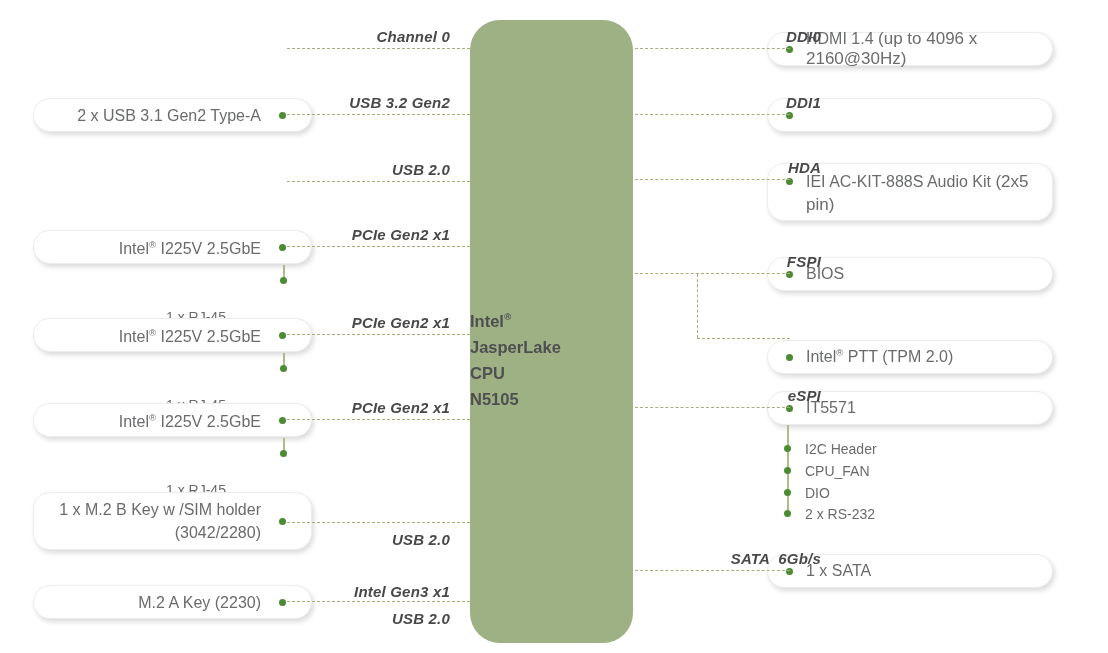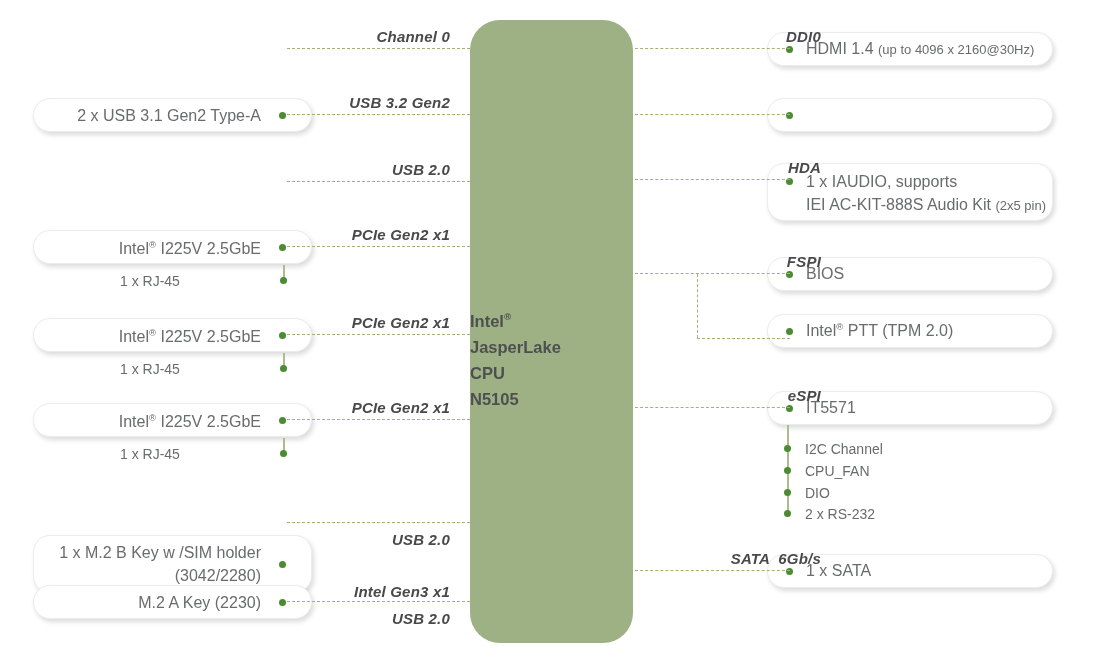--- a/index.html
+++ b/index.html
@@ -13,45 +13,45 @@
   .cpu-title{position:absolute;left:0;top:284px;width:100%;text-align:left;
        font-weight:bold;font-size:16.5px;color:#4E4F50;line-height:26px;}
   
   .lbox,.rbox{
     position:absolute;background:#ffffff;border:1px solid #ececec;border-radius:17px;
     box-shadow:2px 3px 5px rgba(0,0,0,.14);box-sizing:border-box;height:34px;
     font-size:16px;color:#6A6B6D;z-index:1;
   }
   .lbox{left:33px;width:279px;display:flex;align-items:center;justify-content:flex-end;padding-right:50px;}
   .lbox .btext{white-space:pre-line;text-align:right;line-height:23px;}
-  .lbox.two{height:58px;margin-top:43px;}
+  .lbox.two{height:58px;}
   .rbox{left:767px;width:286px;display:flex;align-items:center;padding-left:38px;}
   .rbox.two{height:58px;display:block;padding-top:6px;line-height:23px;}
   
   .dot,.adot{width:7px;height:7px;border-radius:50%;background:#4C8B31;z-index:3;}
   .lbox .dot{position:absolute;right:25px;top:50%;margin-top:-3.5px;}
   .rbox .dot{position:absolute;left:18px;top:50%;margin-top:-3.5px;}
   .rbox.two .dot{top:14px;margin-top:0;}
   .adot{position:absolute;}
   
   .hline{position:absolute;border-top:1.5px dashed #A4B077;z-index:2;}
   .hl-l{left:287px;width:183px;}
   .hl-r{left:635px;width:155px;}
   .vdash{position:absolute;border-left:1.5px dashed #A4B077;z-index:2;}
   .vsolid{position:absolute;width:1.5px;background:#AEBC8C;z-index:2;}
   
   .buslabel{position:absolute;font-weight:bold;font-size:15px;color:#49494B;
             height:22px;line-height:22px;z-index:2;letter-spacing:.2px;font-style:italic;}
   .llabel{left:275px;width:175px;text-align:right;}
   .rlabel{left:651px;width:170px;text-align:right;}
   
-  .sublabel{position:absolute;left:120px;width:168px;text-align:left;
-            font-size:14px;color:#6A6B6D;height:20px;line-height:20px;}
+  .sublabel{position:absolute;left:112px;width:168px;text-align:center;
+            font-size:14px;color:#6A6B6D;height:20px;line-height:20px;margin-top:36px;}
   .subitem{position:absolute;left:805px;font-size:14px;color:#6A6B6D;height:20px;line-height:20px;}
-  .small{font-size:13px;margin-top:28px;}
+  .small{font-size:17px;margin-top:28px;}
   sup{font-size:60%;}
 </style>
 </head>
 <body>
 
 <div class="canvas">
 
   <div class="cpu">
     <div class="cpu-title">
       <div>Intel<sup>®</sup></div>
@@ -121,55 +121,55 @@
   <div class="buslabel llabel" style="top:608px">USB 2.0</div>
 
   <div class="hline hl-r" style="top:48px"></div>
   <div class="buslabel rlabel" style="top:26px">DDI0</div>
   <div class="rbox" style="top:32px">
     <span class="dot"></span>
     <span class="btext"><span>HDMI 1.4</span> <span class="small">(up to 4096 x 2160@30Hz)</span></span>
   </div>
 
   <div class="hline hl-r" style="top:114px"></div>
+  <div class="buslabel rlabel" style="top:92px">DDI1</div>
   <div class="rbox" style="top:98px">
     <span class="dot"></span>
   </div>
 
   <div class="hline hl-r" style="top:179px"></div>
   <div class="buslabel rlabel" style="top:157px">HDA</div>
   <div class="rbox two" style="top:163px">
     <span class="dot"></span>
-    <div>1 x IAUDIO, supports</div>
     <div><span>IEI AC-KIT-888S Audio Kit</span> <span class="small">(2x5 pin)</span></div>
   </div>
 
   <div class="hline hl-r" style="top:273px"></div>
   <div class="buslabel rlabel" style="top:251px">FSPI</div>
   <div class="rbox" style="top:257px">
     <span class="dot"></span>
     <span class="btext">BIOS</span>
   </div>
 
   <div class="vdash" style="left:697px;top:274px;height:64px"></div>
   <div class="hline" style="left:697px;top:338px;width:93px"></div>
-  <div class="rbox" style="top:314px">
+  <div class="rbox" style="top:340px">
     <span class="dot"></span>
     <span class="btext">Intel<sup>®</sup> PTT (TPM 2.0)</span>
   </div>
 
   <div class="hline hl-r" style="top:407px"></div>
   <div class="buslabel rlabel" style="top:385px">eSPI</div>
   <div class="rbox" style="top:391px">
     <span class="dot"></span>
     <span class="btext">IT5571</span>
   </div>
   <div class="vsolid" style="left:787px;top:425px;height:90px"></div>
   <span class="adot" style="left:784px;top:445px"></span>
-  <div class="subitem" style="top:439px">I2C Channel</div>
+  <div class="subitem" style="top:439px">I2C Header</div>
   <span class="adot" style="left:784px;top:467px"></span>
   <div class="subitem" style="top:461px">CPU_FAN</div>
   <span class="adot" style="left:784px;top:489px"></span>
   <div class="subitem" style="top:483px">DIO</div>
   <span class="adot" style="left:784px;top:510px"></span>
   <div class="subitem" style="top:504px">2 x RS-232</div>
 
   <div class="hline hl-r" style="top:570px"></div>
   <div class="buslabel rlabel" style="top:548px">SATA &nbsp;6Gb/s</div>
   <div class="rbox" style="top:554px">

